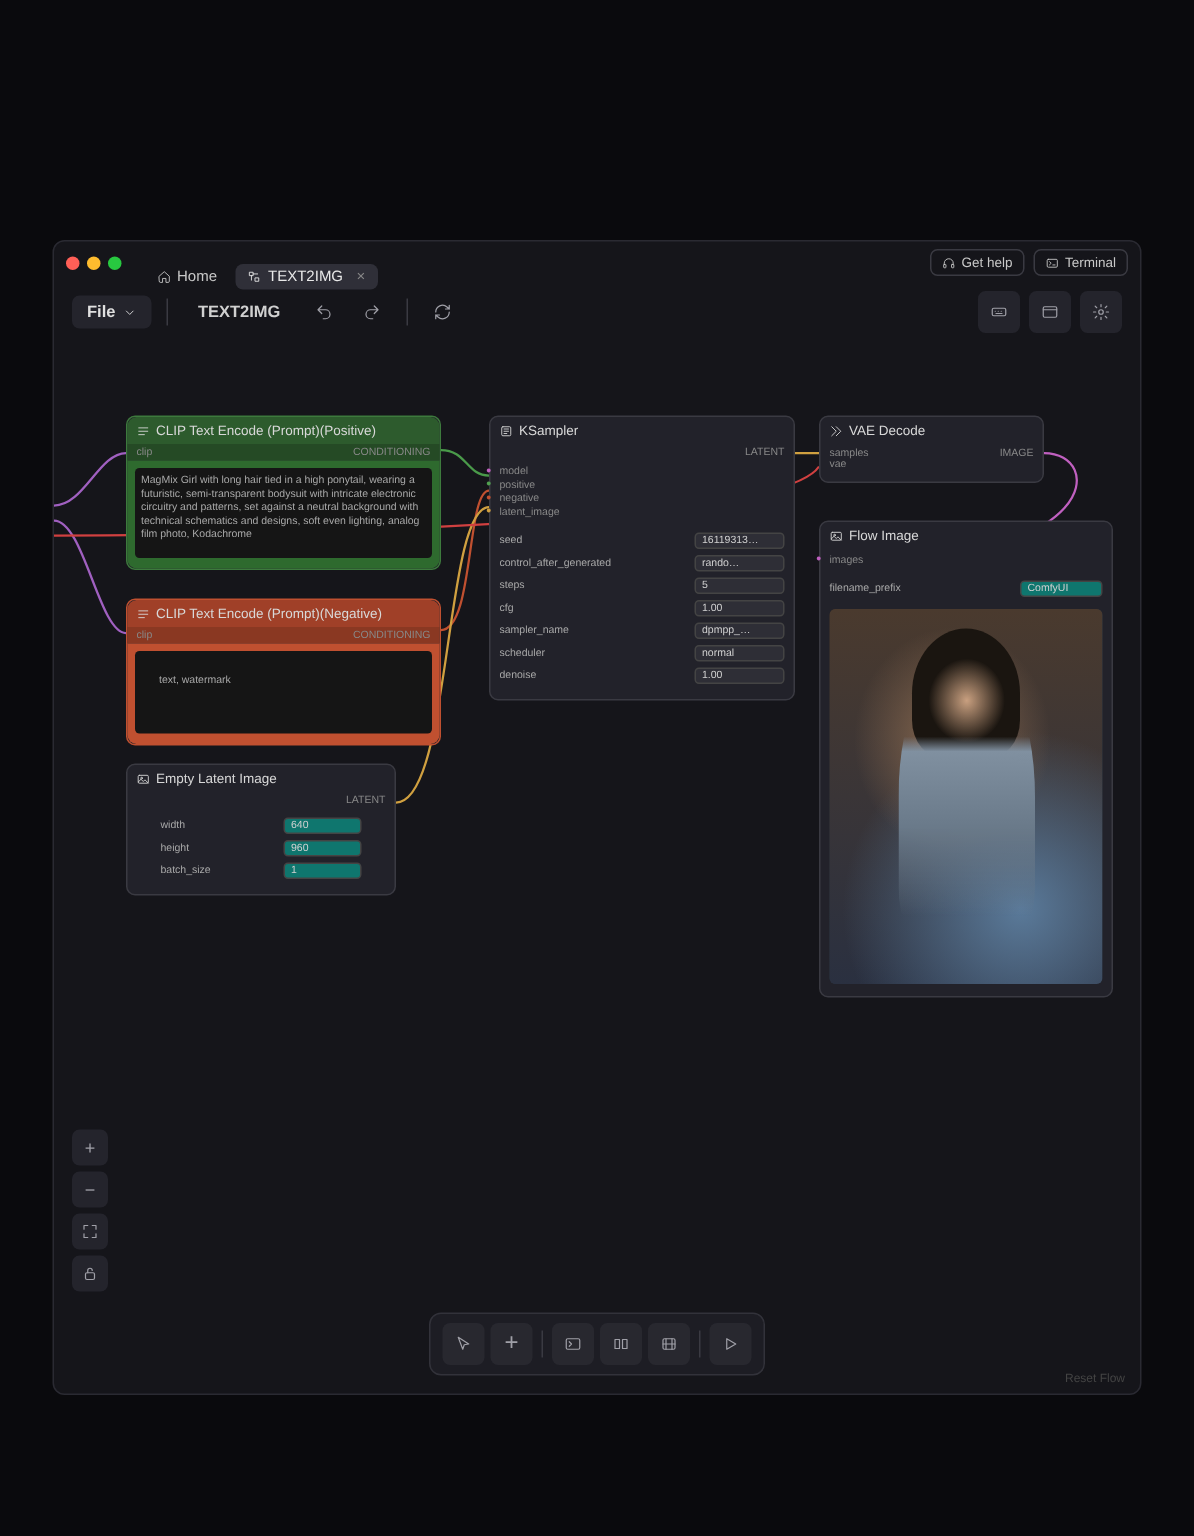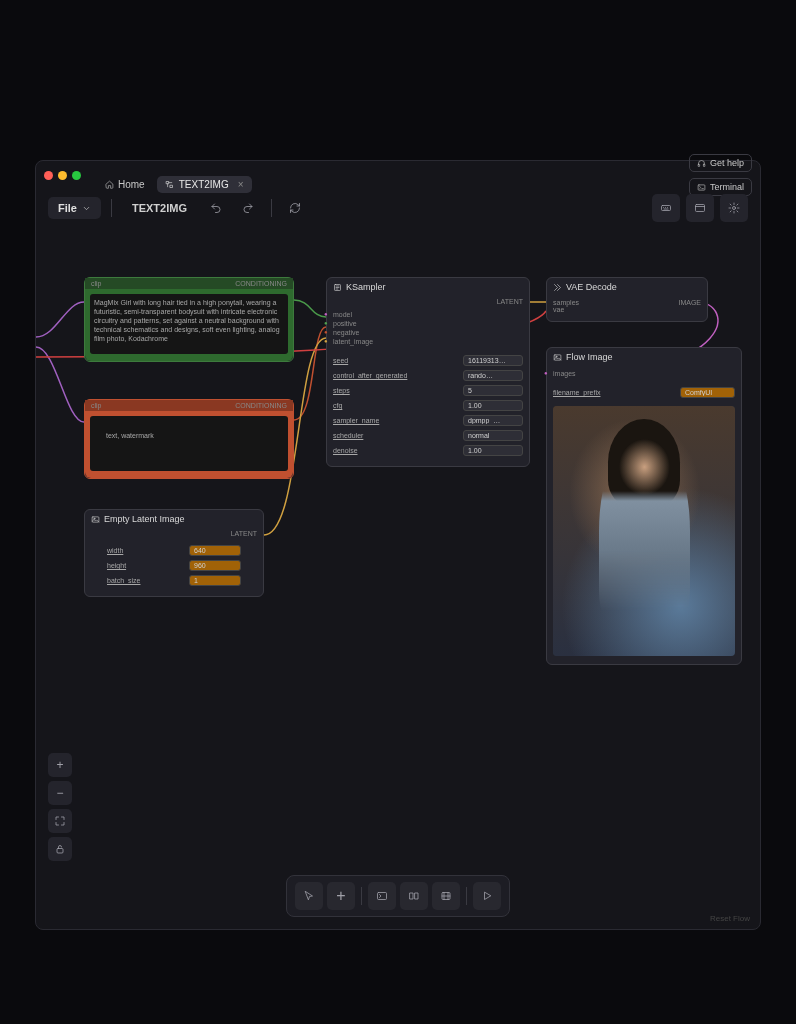--- a/index.html
+++ b/index.html
@@ -8,21 +8,21 @@
 .window { position: absolute; left: 35px; top: 160px; width: 726px; height: 770px; background: #15151a; border: 1px solid #2a2a32; border-radius: 8px; }
 
 .titlebar { display: flex; align-items: center; height: 28px; padding: 0 8px; gap: 8px; }
 .traffic { display: flex; gap: 5px; }
 .dot { width: 9px; height: 9px; border-radius: 50%; }
 .red { background: #ff5f57; } .yellow { background: #febc2e; } .green { background: #28c840; }
 .tab-area { display: flex; align-items: center; gap: 4px; margin-left: 8px; margin-top: 19px; }
 .tab-home { display: flex; align-items: center; gap: 4px; padding: 3px 8px; color: #c8c8c8; font-size: 10px; cursor: pointer; }
 .tab-active { display: flex; align-items: center; gap: 5px; padding: 3px 8px; background: #2f2f38; border-radius: 5px; color: #e8e8e8; font-size: 10px; }
 .tab-active .x { margin-left: 4px; color: #888; cursor: pointer; }
-.titlebar-right { margin-left: auto; display: flex; gap: 6px; flex-direction: column; }
+.titlebar-right { margin-left: auto; display: flex; gap: 6px; }
 .pill { display: flex; align-items: center; gap: 4px; padding: 3px 7px; border: 1px solid #3a3a42; border-radius: 5px; font-size: 9px; color: #c8c8c8; cursor: pointer; }
 
 .toolbar { display: flex; align-items: center; height: 38px; padding: 0 12px; gap: 6px; font-weight: bold; }
 .file-btn { display: flex; align-items: center; gap: 5px; padding: 5px 10px; background: #24242c; border-radius: 5px; font-size: 11px; cursor: pointer; }
 .workflow-name { padding: 5px 10px; font-size: 11px; color: #d0d0d0; }
 .divider { width: 1px; height: 18px; background: #3a3a42; margin: 0 4px; }
 .icon-btn { width: 26px; height: 26px; display: flex; align-items: center; justify-content: center; border-radius: 5px; cursor: pointer; color: #a0a0a8; }
 .toolbar-right { margin-left: auto; display: flex; gap: 6px; }
 .toolbar-right .icon-btn { background: #24242c; width: 28px; height: 28px; }
 
@@ -41,35 +41,35 @@
 .clip-pos textarea { width: 100%; height: 60px; background: #151515; border: none; color: #a8a8a8; font-size: 7px; padding: 4px; resize: none; border-radius: 3px; line-height: 1.3; }
 
 .clip-neg { left: 48px; top: 172px; width: 210px; border-color: #c05030; }
 .clip-neg .node-header { background: #a04028; }
 .clip-neg .body { background: #c05030; padding: 5px; border-radius: 0 0 6px 6px; }
 .clip-neg .port-row { background: #8a3822; }
 .clip-neg textarea { width: 100%; height: 55px; background: #151515; border: none; color: #a8a8a8; font-size: 7px; padding: 16px; resize: none; border-radius: 3px; }
 
 .latent { left: 48px; top: 282px; width: 180px; }
 .latent .body { padding: 4px 22px 8px; }
-.param { display: flex; justify-content: space-between; align-items: center; padding: 2px 0; font-size: 7px; color: #a8a8a8; text-decoration: underline; }
-.param input { width: 52px; background: #a16207; border: 1px solid #444; color: #d0d0d0; font-size: 7px; padding: 1px 4px; border-radius: 3px; text-align: left; }
+.param { display: flex; justify-content: space-between; align-items: center; padding: 2px 0; font-size: 7px; color: #a8a8a8; }
+.param input { width: 52px; background: #0f766e; border: 1px solid #444; color: #d0d0d0; font-size: 7px; padding: 1px 4px; border-radius: 3px; text-align: left; }
 
 .ksampler { left: 290px; top: 50px; width: 204px; }
 .ksampler .body { padding: 4px 6px 8px; }
 .ksampler .param input, .ksampler .param select { width: 60px; background: #2e2e36; border: 1px solid #444; color: #d0d0d0; font-size: 7px; padding: 1px 4px; border-radius: 3px; }
 .inputs-list { padding: 3px 6px; font-size: 7px; color: #888; }
 .inputs-list div { padding: 1px 0; position: relative; }
 .inputs-list div::before { content: "●"; position: absolute; left: -9px; font-size: 6px; }
 .inp-model::before { color: #c060c0 !important; }
 .inp-pos::before { color: #50a050 !important; }
 .inp-neg::before { color: #c05030 !important; }
 .inp-lat::before { color: #d0a040 !important; }
 
-.vae { left: 510px; top: 50px; width: 162px; height: 45px; }
+.vae { left: 510px; top: 50px; width: 150px; height: 45px; }
 .vae .io { display: flex; justify-content: space-between; padding: 3px 6px; font-size: 7px; color: #888; }
 
 .saveimg { left: 510px; top: 120px; width: 196px; }
 .saveimg .body { padding: 4px 6px 8px; }
 .saveimg .preview { margin-top: 6px; width: 100%; height: 250px; background: linear-gradient(135deg, #3a2f25 0%, #2a3540 50%, #1f252e 100%); border-radius: 4px; position: relative; overflow: hidden; }
 .preview-content { position: absolute; inset: 0; background: radial-gradient(ellipse 60% 50% at 45% 35%, #8a6a50 0%, transparent 60%), radial-gradient(circle at 70% 80%, #5a7a9a 0%, transparent 50%), linear-gradient(180deg, #4a3a2e 0%, #2a3040 100%); }
 .preview-figure { position: absolute; left: 25%; top: 10%; width: 50%; height: 80%; background: radial-gradient(ellipse 40% 20% at 50% 18%, #c9a080 0%, transparent 70%), linear-gradient(180deg, transparent 0%, transparent 30%, #8090a0 35%, #6a7a8a 60%, transparent 90%); border-radius: 50% 50% 20% 20%; }
 .preview-hair { position: absolute; left: 30%; top: 5%; width: 40%; height: 35%; background: #1a1510; border-radius: 50% 50% 30% 30%; }
 
 
@@ -192,30 +192,42 @@
       <path d="M 0 120 C 20 120 30 195 48 195" stroke="#a060c0"></path>
       <path d="M 258 73 C 275 73 275 90 290 90" stroke="#4a9a4a"></path>
       <path d="M 258 193 C 280 193 275 100 290 100" stroke="#c05030"></path>
       <path d="M 228 308 C 265 308 260 111 290 111" stroke="#d0a040"></path>
       <path d="M 470 75 C 490 75 490 75 510 75" stroke="#d0a040"></path>
       <path d="M 660 75 C 700 75 700 148 530 148 C 510 148 510 148 510 148" stroke="#c060c0"></path>
       <path d="M 0 130 C 30 130 480 130 510 84" stroke="#d04040"></path>
     </svg>
 
     <div class="node clip-pos">
+      <div class="node-header">
+        <svg class="ico ico-sm" viewBox="0 0 24 24">
+            <path d="M4 6h16M4 12h16M4 18h10"></path>
+          </svg>
+        <span>CLIP Text Encode (Prompt)(Positive)</span>
+      </div>
       <div class="port-row">
         <span>clip</span>
         <span class="out">CONDITIONING</span>
       </div>
       <div class="body">
         <textarea style="">MagMix Girl with long hair tied in a high ponytail, wearing a futuristic, semi-transparent bodysuit with intricate electronic circuitry and patterns, set against a neutral background with technical schematics and designs, soft even lighting, analog film photo, Kodachrome</textarea>
       </div>
     </div>
 
     <div class="node clip-neg">
+      <div class="node-header">
+        <svg class="ico ico-sm" viewBox="0 0 24 24">
+            <path d="M4 6h16M4 12h16M4 18h10"></path>
+          </svg>
+        <span>CLIP Text Encode (Prompt)(Negative)</span>
+      </div>
       <div class="port-row">
         <span>clip</span>
         <span class="out">CONDITIONING</span>
       </div>
       <div class="body">
         <textarea style="">text, watermark</textarea>
       </div>
     </div>
 
     <div class="node latent">

